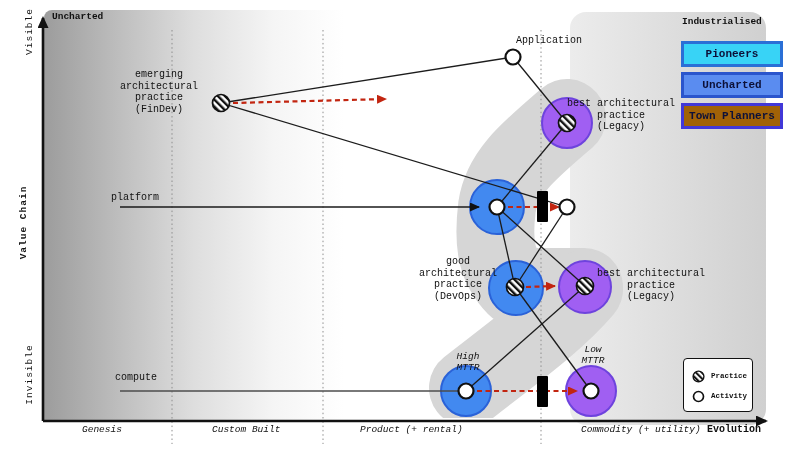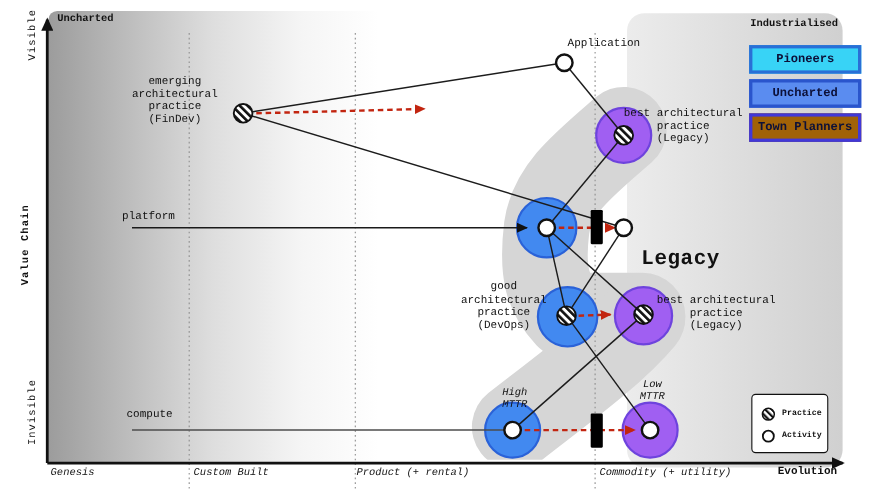--- a/index.html
+++ b/index.html
@@ -21,21 +21,21 @@
   #lbl-low{left:566px;top:344px;width:54px;text-align:center;font-style:italic;font-size:9.5px;line-height:11px;}
   #lbl-platform{left:111px;top:192px;}
   #lbl-compute{left:115px;top:372px;}
   #legacy-title{position:absolute;left:583px;top:224px;font-size:19px;font-weight:bold;letter-spacing:.5px;}
   #uncharted{position:absolute;left:52px;top:11px;font-weight:bold;font-size:9.5px;}
   #industrialised{position:absolute;left:682px;top:16px;font-weight:bold;font-size:9.5px;}
   .yl{position:absolute;transform:rotate(-90deg);font-size:9.5px;text-align:center;letter-spacing:1px;}
   #y-visible{left:-1px;top:26px;width:60px;}
   #y-chain{left:-27px;top:217px;width:100px;font-weight:bold;}
   #y-invisible{left:-9px;top:369px;width:76px;}
-  .xl{position:absolute;top:424px;font-size:9.5px;font-style:italic;}
+  .xl{position:absolute;top:424px;font-size:9.5px;font-style:italic;margin-left:36px;}
   #x-genesis{left:46px;} #x-custom{left:176px;} #x-product{left:324px;} #x-commodity{left:545px;}
   #x-evolution{position:absolute;left:707px;top:424px;font-weight:bold;font-size:10px;}
   #legend-groups{position:absolute;left:681px;top:41px;}
   .lg-box{width:102px;height:26px;border:3px solid #8b5cf6;margin-bottom:5px;text-align:center;
           line-height:21px;font-size:11px;font-weight:600;color:#0c1038;}
   #sym-legend{position:absolute;left:683px;top:358px;width:70px;height:54px;background:#fff;
           border:1.5px solid #111;border-radius:4px;padding:7px 0 0 7px;}
   .sym-row{display:flex;align-items:center;gap:5px;height:20px;}
   .sym-row span{font-size:7.5px;font-weight:bold;}
   .sym-ic{width:15px;height:15px;flex:0 0 15px;}
@@ -136,21 +136,20 @@
 (DevOps)</div>
   <div id="lbl-bestmid" class="lbl">best architectural
 practice
 (Legacy)</div>
   <div id="lbl-high" class="lbl">High
 MTTR</div>
   <div id="lbl-low" class="lbl">Low
 MTTR</div>
   <div id="lbl-platform" class="lbl">platform</div>
   <div id="lbl-compute" class="lbl">compute</div>
-  <div id="legacy-title">Legacy</div>
 
   <div id="legend-groups">
       <div class="lg-box" style="background: rgb(56, 211, 246); border-color: rgb(42, 111, 214);">Pioneers</div>
       <div class="lg-box" style="background: rgb(90, 140, 240); border-color: rgb(42, 85, 204);">Uncharted</div>
       <div class="lg-box" style="background: #a16207; border-color: rgb(65, 56, 216);">Town Planners</div>
     </div>
 
   <div id="sym-legend">
     <div class="sym-row">
       <svg class="sym-ic" viewBox="0 0 18 18">

